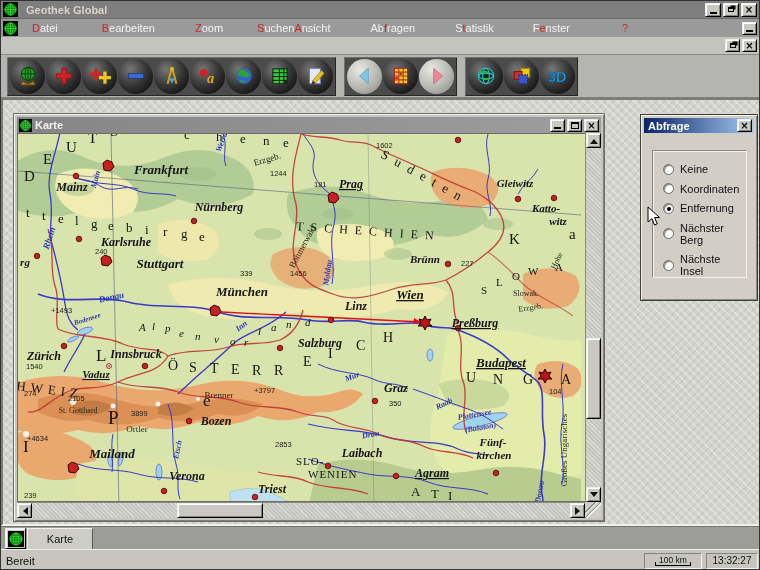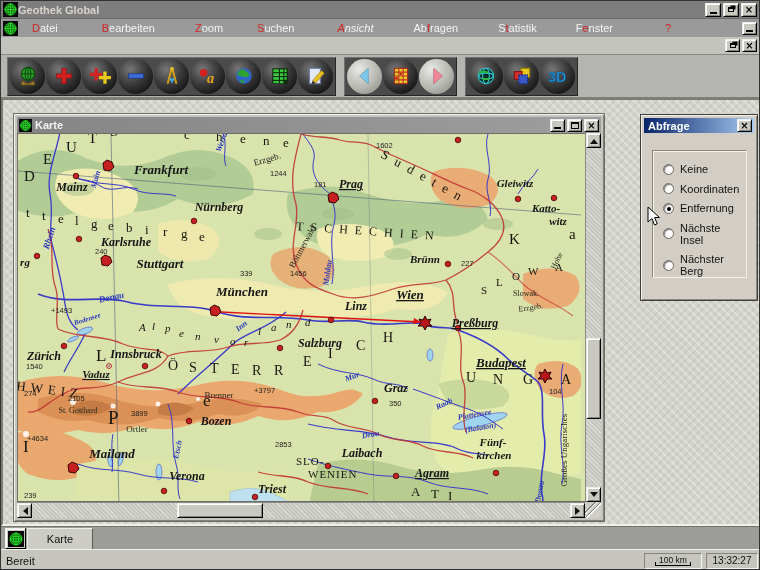--- a/index.html
+++ b/index.html
@@ -1,21 +1,21 @@
 <!DOCTYPE html>
 <html><head>
 <meta charset="utf-8">
 <style>
   html,body{margin:0;padding:0;background:#555;}
   *{box-sizing:border-box;}
   #screen{width:760px;height:570px;position:relative;background:#b8b8b4;font-family:"Liberation Sans",sans-serif;overflow:hidden;border:1px solid #333;}
 
   
   .titlebar{height:18px;background:#7e7e7e;display:flex;align-items:center;padding:0 2px;border-bottom:1px solid #6a6a6a;}
-  .titlebar .ttl{color:#d8d4cc;font-weight:bold;font-size:11px;margin-left:0;flex:1;}
+  .titlebar .ttl{color:#d8d4cc;font-weight:bold;font-size:11px;margin-left:8px;flex:1;}
   .appicon{width:15px;height:15px;display:inline-block;flex:none;}
   .appicon svg{width:100%;height:100%;display:block;}
   .winbtns{display:flex;gap:2px;}
   .wbtn{width:16px;height:14px;background:#c9c9c1;border:1px solid #000;border-top-color:#efefe9;border-left-color:#efefe9;box-shadow:inset 1px 1px 0 #fff,inset -1px -1px 0 #85857d;display:flex;align-items:flex-end;justify-content:center;padding:2px;}
   .wbtn.sm{width:15px;height:13px;}
   .g-min{width:7px;height:2px;background:#000;margin:0 auto;}
   .g-max{width:8px;height:7px;border:1px solid #000;border-top-width:2px;margin:auto;}
   .g-rest{width:6px;height:5px;border:1px solid #000;border-top-width:2px;margin:auto;box-shadow:2px -2px 0 -0.5px #000;}
   .g-x{font:bold 10px "DejaVu Sans",sans-serif;line-height:8px;margin:auto;}
 
@@ -131,21 +131,21 @@
           <path d="M7 1.8v10.4M1.8 7h10.4" stroke="#2ae02a" stroke-width=".8"></path>
           <ellipse cx="7" cy="7" rx="2.4" ry="5.2" fill="none" stroke="#2ae02a" stroke-width=".8"></ellipse>
           <ellipse cx="7" cy="7" rx="5.2" ry="2.4" fill="none" stroke="#2ae02a" stroke-width=".8"></ellipse>
         </svg>
       </span>
     <span id="menu-items" style="display:flex;align-items:center;">
         <span class="menu-item" style="margin-left: 14px;"><span></span><span class="hot">D</span><span>atei</span></span>
         <span class="menu-item" style="margin-left: 44px;"><span></span><span class="hot">B</span><span>earbeiten</span></span>
         <span class="menu-item" style="margin-left: 40px;"><span></span><span class="hot">Z</span><span>oom</span></span>
         <span class="menu-item" style="margin-left: 34px;"><span></span><span class="hot">S</span><span>uchen</span></span>
-        <span class="menu-item" style="margin-left: 43px; font-style: italic;"><span></span><span class="hot">A</span><span>nsicht</span></span>
+        <span class="menu-item" style=""><span></span><span class="hot">A</span><span>nsicht</span></span>
         <span class="menu-item" style="margin-left: 40px;"><span>Ab</span><span class="hot">f</span><span>ragen</span></span>
         <span class="menu-item" style="margin-left: 40px;"><span>S</span><span class="hot">t</span><span>atistik</span></span>
         <span class="menu-item" style="margin-left: 39px;"><span>F</span><span class="hot">e</span><span>nster</span></span>
         <span class="menu-item" style="margin-left: 52px;"><span></span><span class="hot">?</span><span></span></span>
       </span>
     <span class="spacer"></span>
     <span class="wbtn sm">
         <span class="g-min"></span>
       </span>
   </div>
@@ -606,25 +606,25 @@
           <label class="radio-row">
             <span class="rad"></span>
             <span>Koordinaten</span>
           </label>
           <label class="radio-row">
             <span class="rad sel"></span>
             <span>Entfernung</span>
           </label>
           <label class="radio-row">
             <span class="rad"></span>
-            <span>Nächste Insel</span>
+            <span>Nächster Berg</span>
           </label>
           <label class="radio-row">
             <span class="rad"></span>
-            <span>Nächster Berg</span>
+            <span>Nächste Insel</span>
           </label>
         </div>
     </div>
 
     <svg id="cursor" viewBox="0 0 14 21">
       <polygon points="1,1 1,16 5,12.5 7.5,19 10.2,17.8 7.6,11.5 12.5,11.5" fill="#fff" stroke="#000" stroke-width="1"></polygon>
     </svg>
   </div>
 
   <div class="tabrow">

